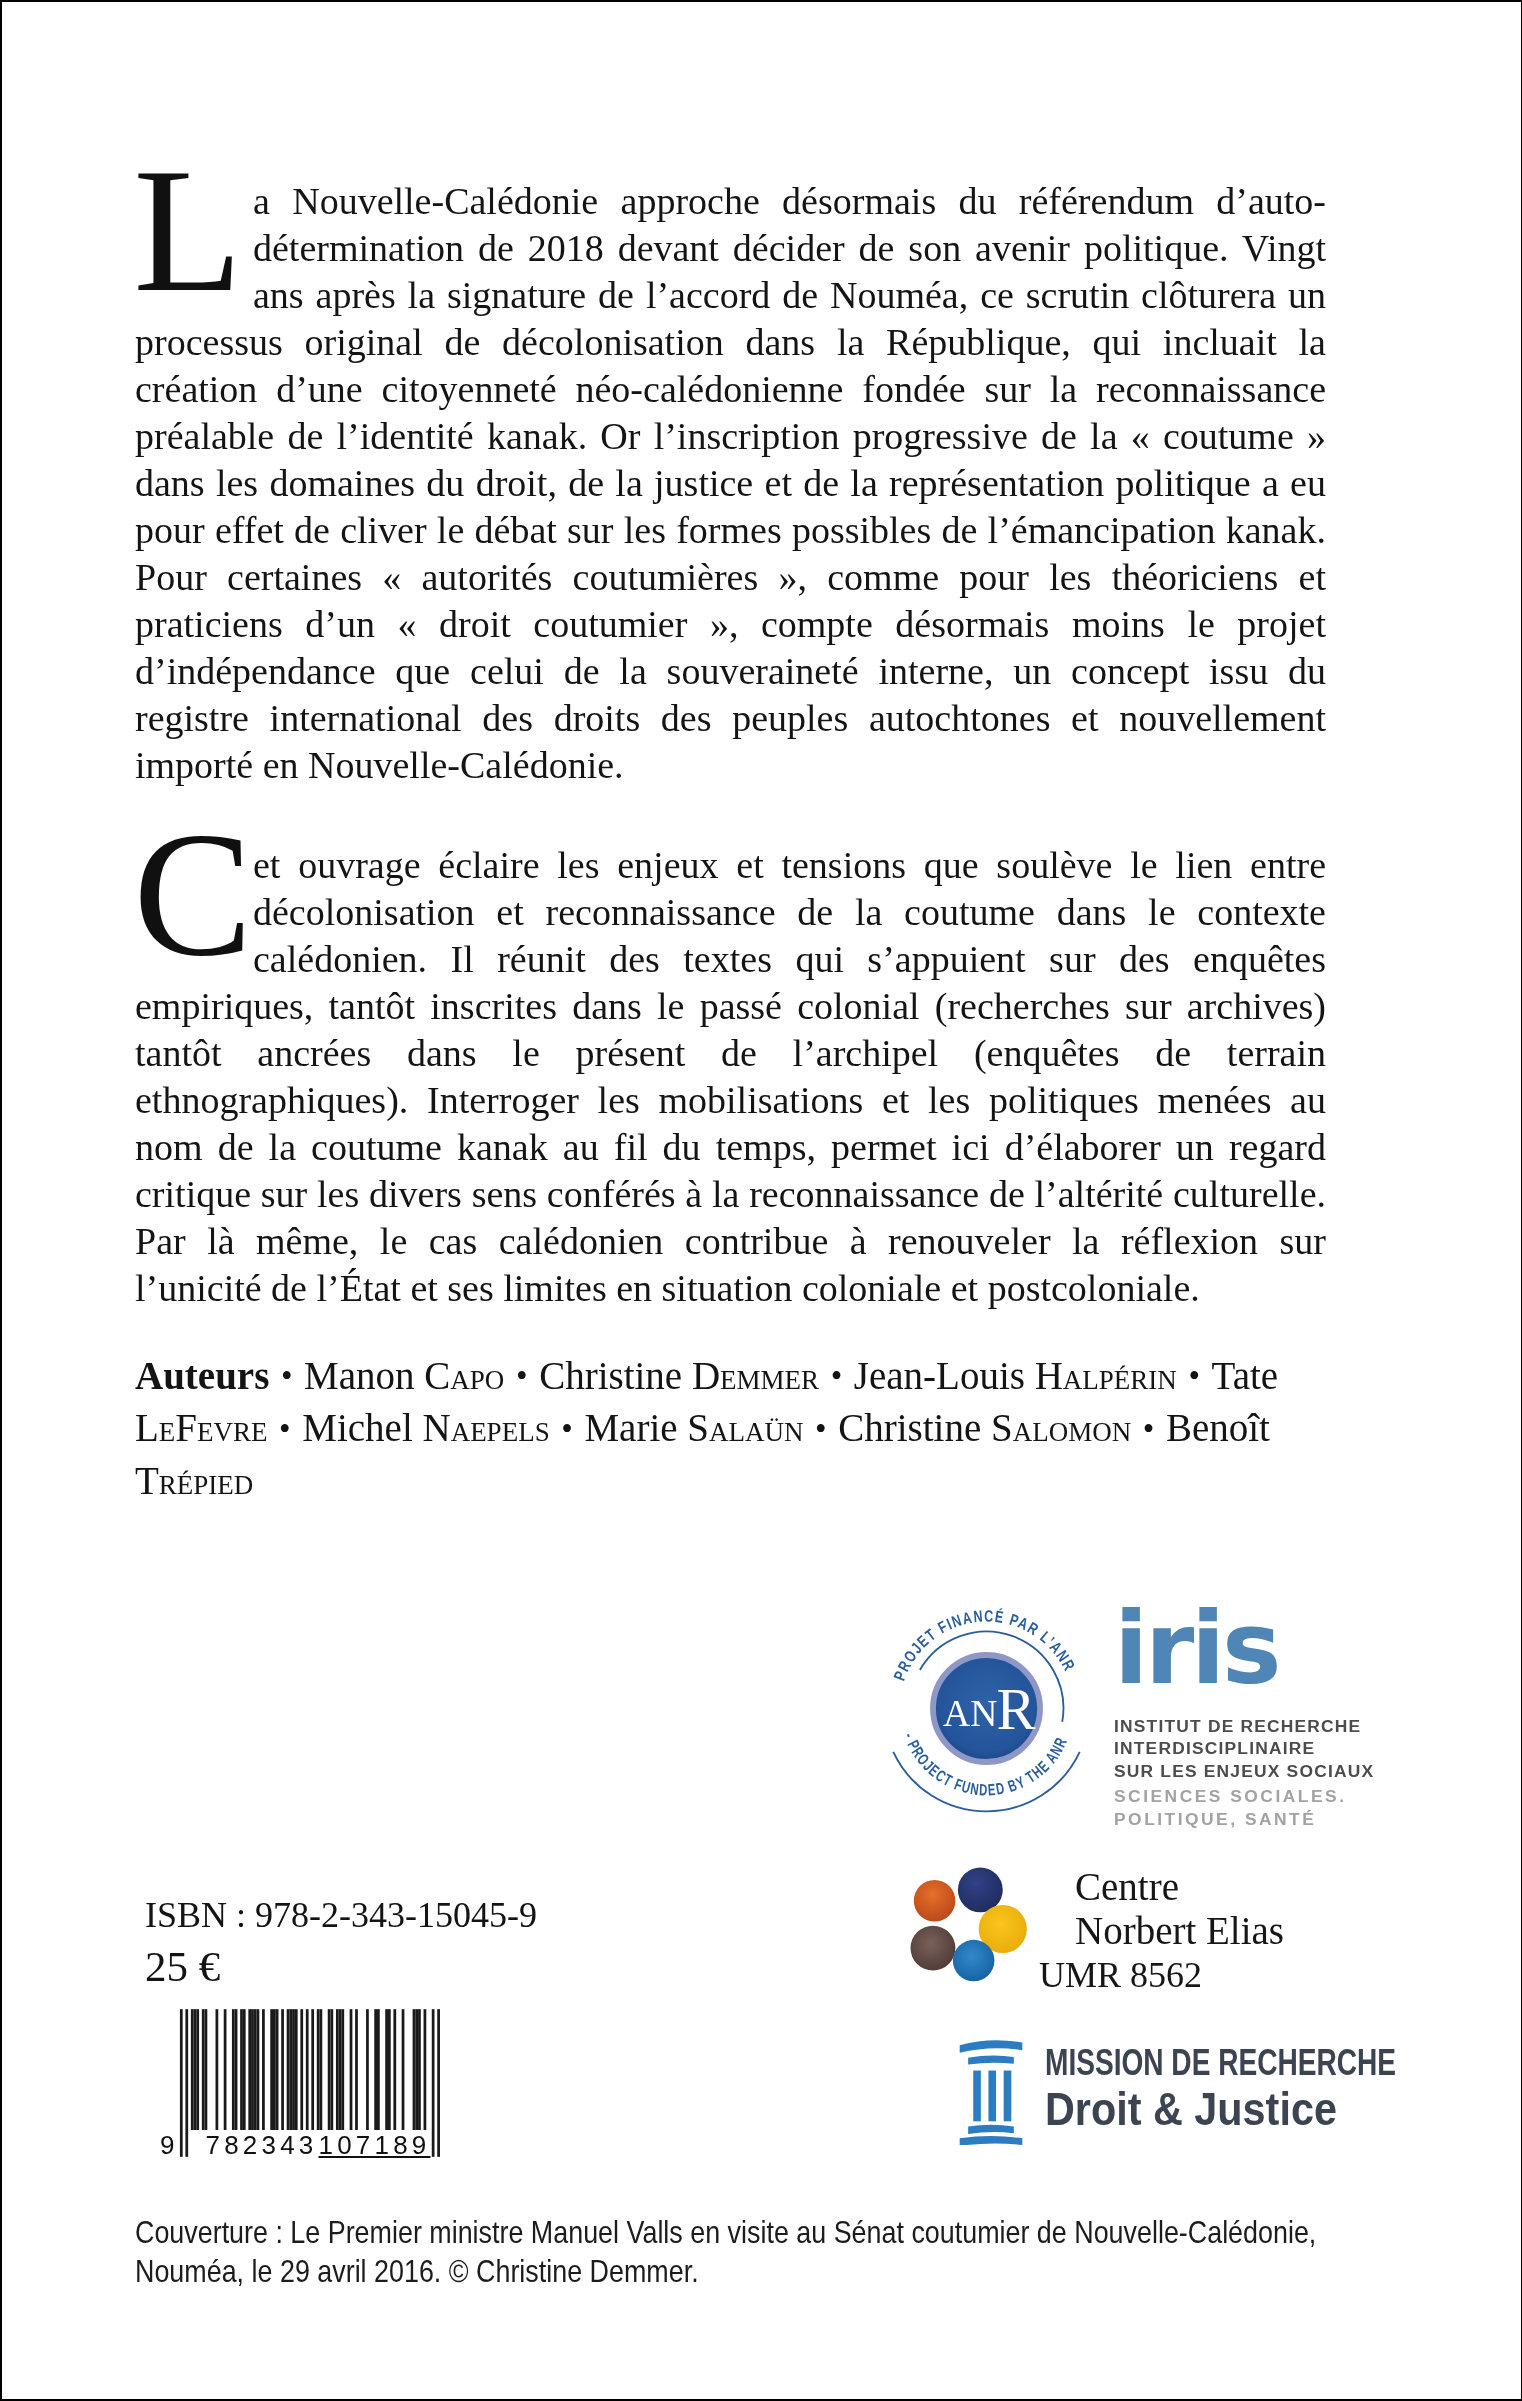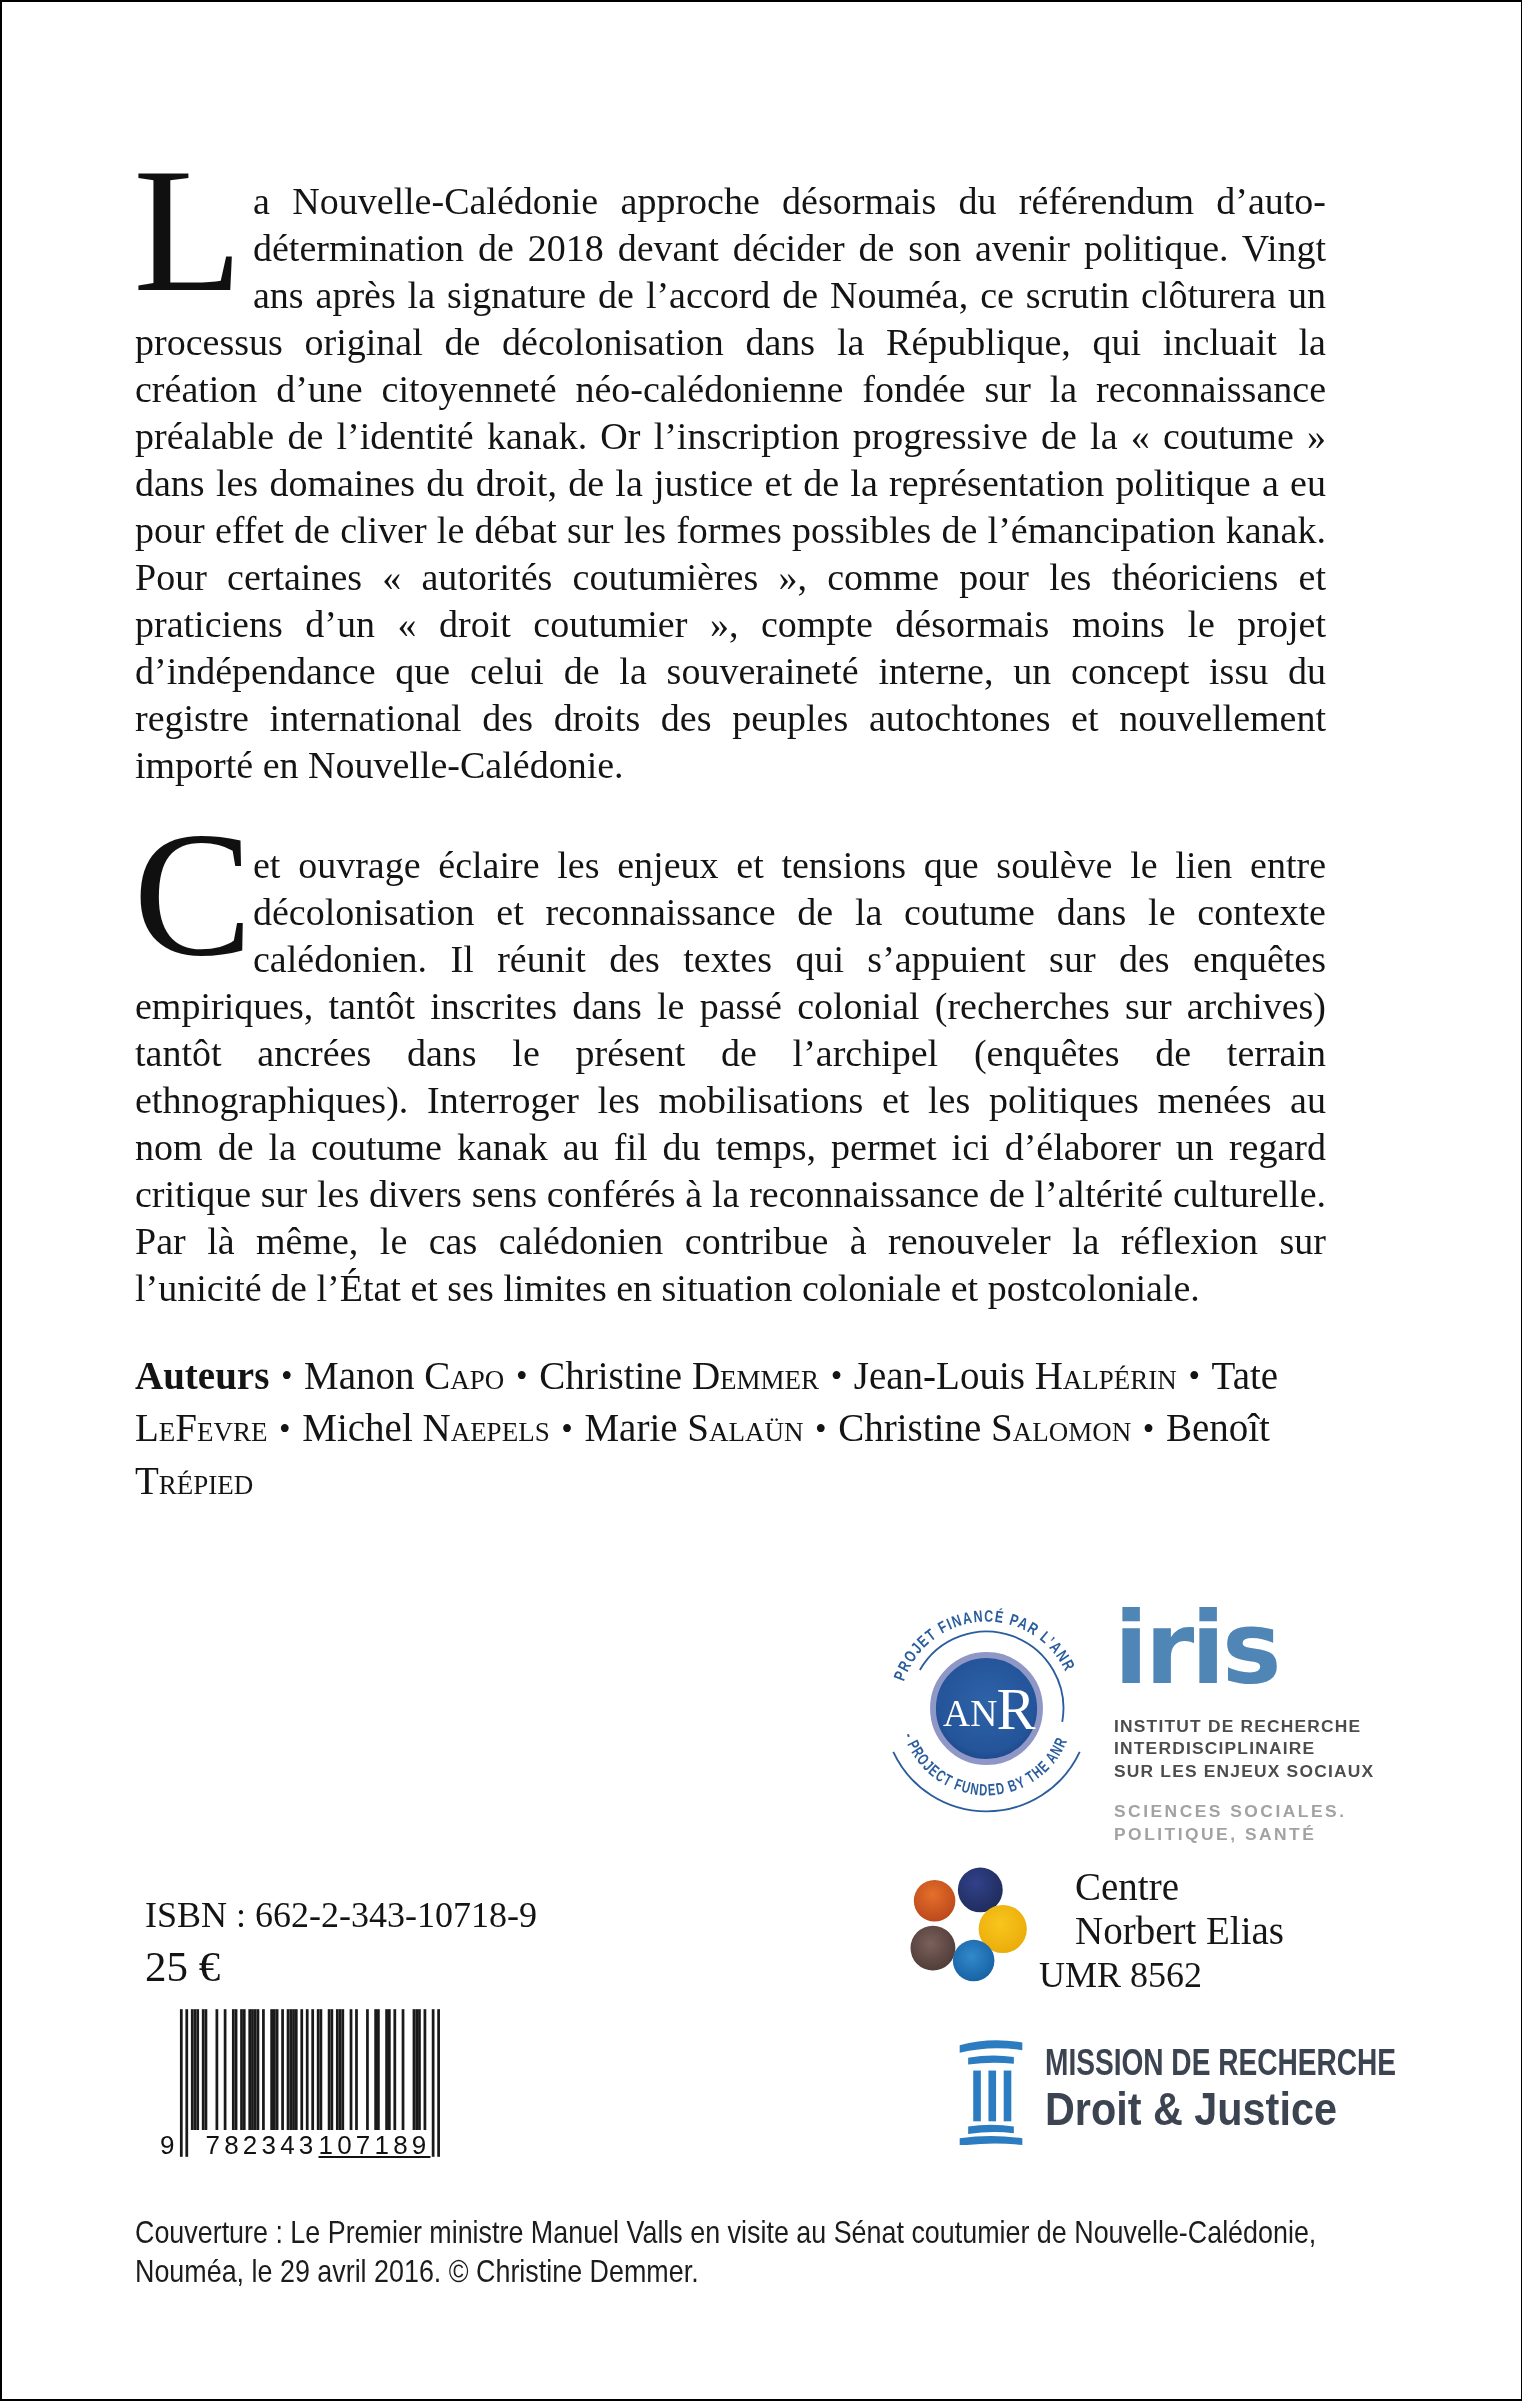--- a/index.html
+++ b/index.html
@@ -24,21 +24,21 @@
   .anr .thin{fill:none;stroke:#2a5d9e;stroke-width:2.2px;}
   .anr-arc{font-family:"Liberation Sans",sans-serif;font-size:19.5px;font-weight:600;
            letter-spacing:2px;fill:#2a5d9e;}
   .anr-an{font-family:"Liberation Serif",serif;font-size:45px;fill:#fff;}
   .anr-r{font-family:"Liberation Serif",serif;font-size:70px;fill:#fff;}
   
   .iris{position:absolute;left:1112px;top:1597px;width:199px;}
   .iris-word{font-family:"DejaVu Sans",sans-serif;font-weight:bold;font-size:100px;
              line-height:1;color:#4f86b5;letter-spacing:-3.3px;}
   .iris-lines{margin-top:16px;}
-  .iris-lines.light{margin-top:18px;}
+  .iris-lines.light{margin-top:3px;}
   .il{font-family:"Liberation Sans",sans-serif;font-weight:bold;font-size:17.4px;
       line-height:22.4px;letter-spacing:1.2px;color:#4c4c4c;white-space:nowrap;}
   .iris-lines.light .il{color:#a2a2a2;letter-spacing:2.5px;}
   
   .isbn{position:absolute;left:143px;top:1892px;font-size:36px;}
   .price{position:absolute;left:143px;top:1940px;font-size:43px;}
   .barcode{position:absolute;left:163px;top:2007px;width:287px;height:151px;}
   #ean-svg rect{fill:#1a1a1a;}
   .ean-digits{position:absolute;left:0;top:121px;width:287px;height:30px;}
   .ean-digits span{position:absolute;top:0;height:30px;background:#fff;
@@ -116,21 +116,21 @@
         <div class="il">INTERDISCIPLINAIRE</div>
         <div class="il">SUR LES ENJEUX SOCIAUX</div>
       </div>
     <div class="iris-lines light">
 
     <div class="il">SCIENCES SOCIALES.</div>
         <div class="il">POLITIQUE, SANTÉ</div>
       </div>
   </div>
 
-  <div class="isbn">ISBN : 662-2-343-10718-9</div>
+  <div class="isbn">ISBN : 978-2-343-15045-9</div>
   <div class="price">25 €</div>
 
   <div class="barcode">
     <svg id="ean-svg" width="287" height="148" viewBox="0 0 346 178">
         <rect x="18.00" y="0" width="3.30" height="178"></rect>
         <rect x="24.60" y="0" width="3.30" height="178"></rect>
         <rect x="31.20" y="0" width="3.30" height="178"></rect>
         <rect x="34.50" y="0" width="3.30" height="178"></rect>
         <rect x="37.80" y="0" width="3.30" height="178"></rect>
         <rect x="44.40" y="0" width="3.30" height="178"></rect>

